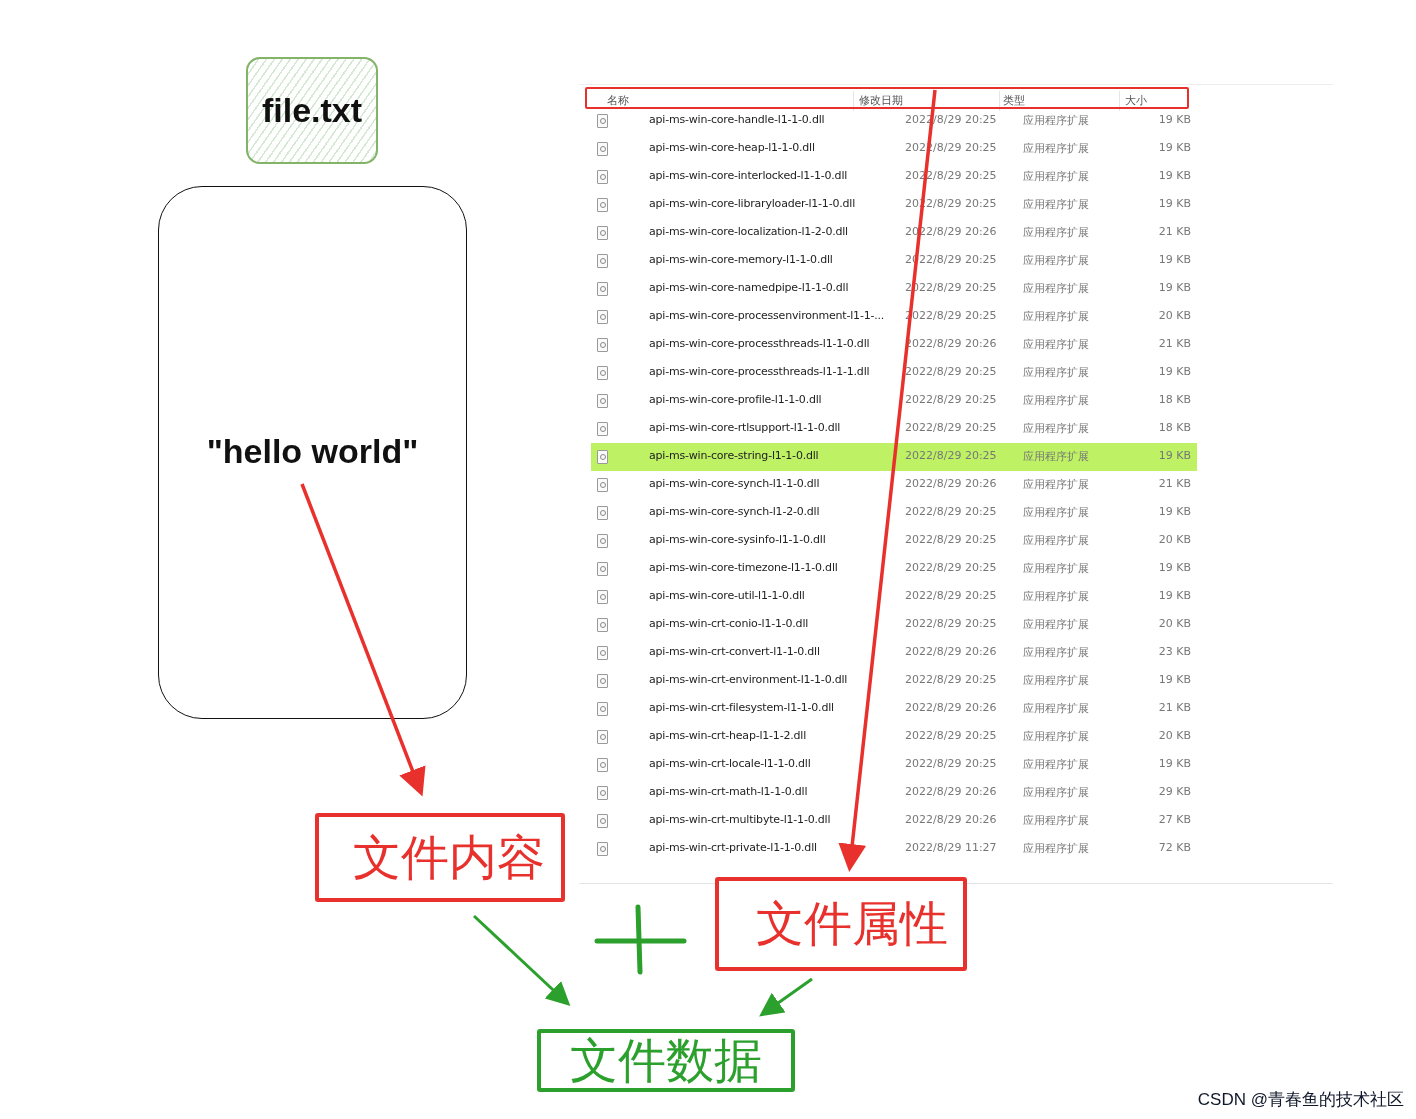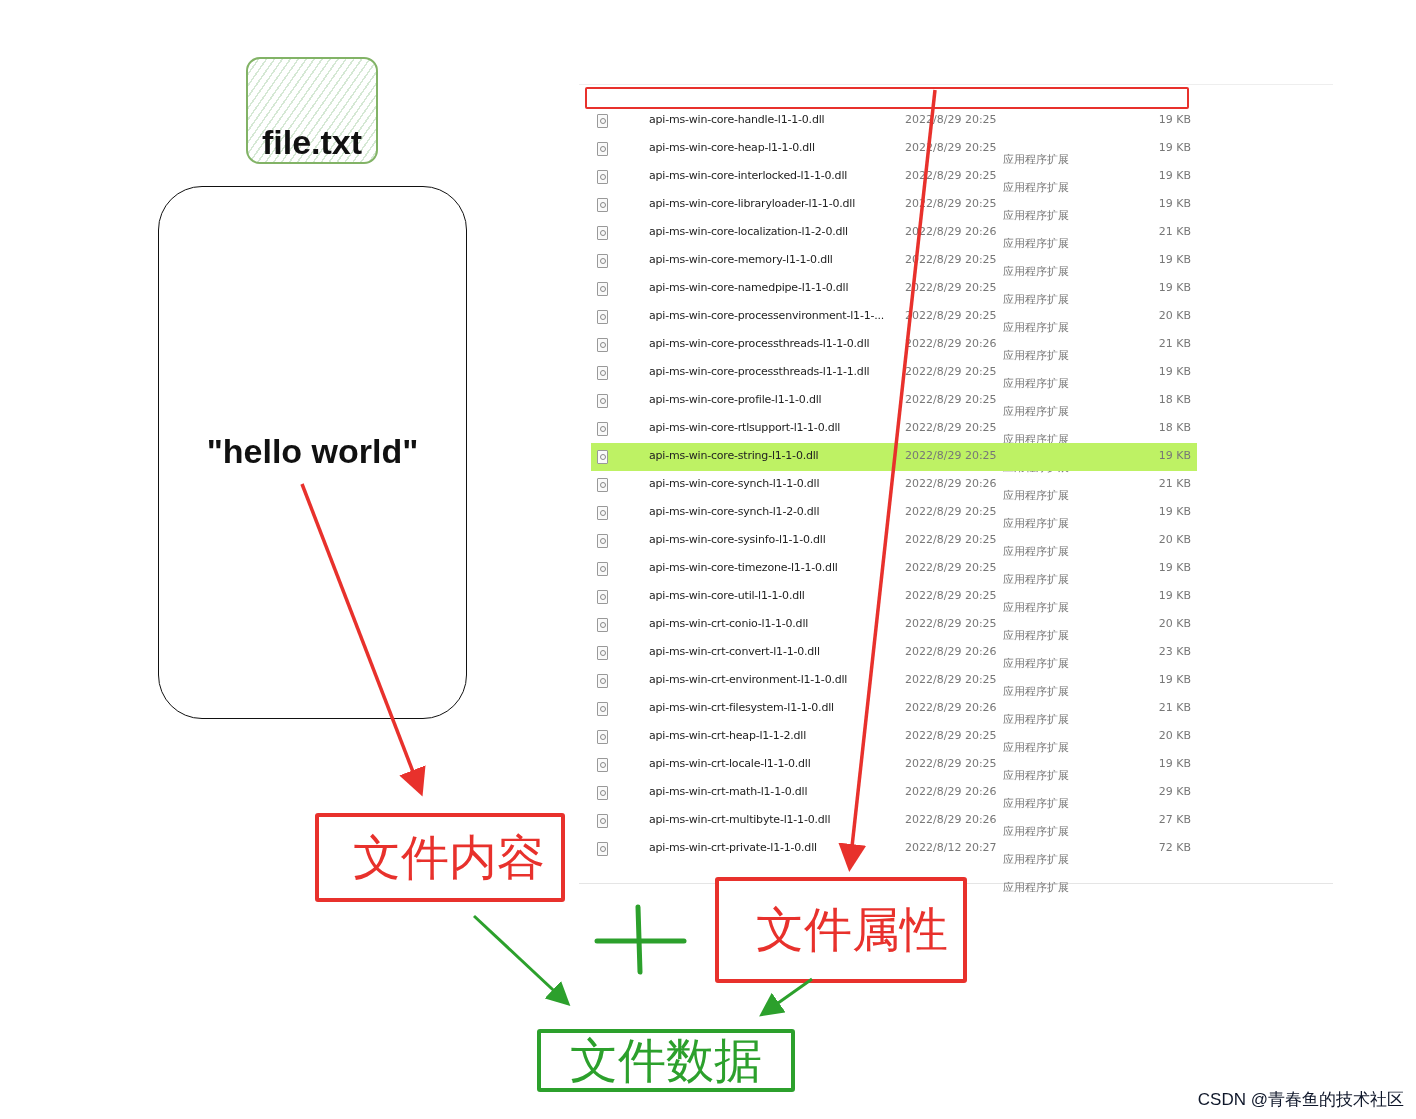--- a/index.html
+++ b/index.html
@@ -1,55 +1,64 @@
 <!DOCTYPE html>
 <html><head>
 <meta charset="utf-8">
 <style>
   html, body { margin:0; padding:0; }
   body { width:1416px; height:1119px; position:relative; background:#ffffff; overflow:hidden; font-family:"Liberation Sans", sans-serif; }
   .abs { position:absolute; }
   .file-txt-box { left:246px; top:57px; width:132px; height:107px; border:2.5px solid #82b366; border-radius:14px;
     background: repeating-linear-gradient(-55deg, #ffffff 0px, #ffffff 5px, #d5e8d4 5px, #d5e8d4 6.5px);
-    display:flex; align-items:flex-end; justify-content:center; box-sizing:border-box; }
+    display:flex; align-items:center; justify-content:center; box-sizing:border-box; }
   .file-txt-label { font-weight:bold; font-size:34px; color:#111; }
   .content-box { left:158px; top:186px; width:309px; height:533px; border:1.5px solid #111; border-radius:44px; box-sizing:border-box; background:#fff; }
   .hello { left:158px; top:432px; width:309px; text-align:center; font-weight:bold; font-size:34px; color:#111; }
   .explorer { left:579px; top:84px; width:754px; height:798px; border-top:1px solid #eee; border-bottom:1px solid #e5e5e5; background:#fff; }
   .header-row { position:absolute; left:6px; top:4px; width:602px; height:22px; font-size:11px; color:#555; font-family:"DejaVu Sans", sans-serif; }
   .header-row span { position:absolute; top:4px; }
   .header-sep { position:absolute; top:2px; width:1px; height:20px; background:#e5e5e5; }
   .header-highlight { left:585px; top:87px; width:604px; height:22px; border:2.5px solid #e8312c; border-radius:2px; box-sizing:border-box; }
   .file-list { position:absolute; left:12px; top:22px; width:606px; }
   .file-row { position:relative; height:28px; font-size:11px; color:#222; font-family:"DejaVu Sans", sans-serif; }
   .file-row.selected { background:#bef264; }
   .file-row .icon { position:absolute; left:6px; top:7px; width:9px; height:12px; border:1px solid #999; border-radius:1px; background:#fafafa; }
   .file-row .icon::after { content:""; position:absolute; left:2px; top:3px; width:4px; height:4px; border:1px solid #888; border-radius:50%; }
   .file-row .name { position:absolute; left:22px; top:6px; letter-spacing:-0.2px;margin-left:36px; }
   .file-row .date { position:absolute; left:267px; top:6px; color:#777;margin-left:47px; }
-  .file-row .type { position:absolute; left:412px; top:6px; color:#777;margin-top:39px; }
+  .file-row .type { position:absolute; left:432px; top:6px; color:#777; }
   .file-row .size { position:absolute; right:6px; top:6px; color:#777; }
   .tag-box { border:4px solid #e8312c; box-sizing:border-box; display:flex; align-items:center; justify-content:center; border-radius:3px; background:#fff; }
   .tag-red { color:#e8312c; font-size:48px; font-family:"DejaVu Sans", sans-serif; }
   .tag-green-box { border-color:#2ca02c; }
   .tag-green { color:#2ca02c; font-size:48px; font-family:"DejaVu Sans", sans-serif; }
   .watermark { right:12px; bottom:8px; font-size:17px; color:#0f172a; }
   svg.overlay { position:absolute; left:0; top:0; width:1416px; height:1119px; pointer-events:none; }
 </style>
 </head>
 <body>
 
 <div class="abs file-txt-box">
   <span class="file-txt-label">file.txt</span>
 </div>
 
 <div class="abs content-box"></div>
 <div class="abs hello">"hello world"</div>
 
 <div class="abs explorer">
+  <div class="header-row">
+    <span style="left:22px">名称</span>
+    <div class="header-sep" style="left:268px"></div>
+    <span style="left:274px">修改日期</span>
+    <div class="header-sep" style="left:414px"></div>
+    <span style="left:418px">类型</span>
+    <div class="header-sep" style="left:534px"></div>
+    <span style="left:540px">大小</span>
+  </div>
   <div class="file-list" id="file-list">
       <div class="file-row">
         <span class="icon"></span>
         <span class="name">api-ms-win-core-handle-l1-1-0.dll</span>
         <span class="date">2022/8/29 20:25</span>
         <span class="type">应用程序扩展</span>
         <span class="size">19 KB</span>
       </div>
       <div class="file-row">
         <span class="icon"></span>
@@ -222,33 +231,33 @@
       <div class="file-row">
         <span class="icon"></span>
         <span class="name">api-ms-win-crt-multibyte-l1-1-0.dll</span>
         <span class="date">2022/8/29 20:26</span>
         <span class="type">应用程序扩展</span>
         <span class="size">27 KB</span>
       </div>
       <div class="file-row">
         <span class="icon"></span>
         <span class="name">api-ms-win-crt-private-l1-1-0.dll</span>
-        <span class="date">2022/8/12 20:27</span>
+        <span class="date">2022/8/29 11:27</span>
         <span class="type">应用程序扩展</span>
         <span class="size">72 KB</span>
       </div>
     </div>
 </div>
 
 <div class="abs header-highlight"></div>
 
 <div class="abs tag-box" style="left:315px; top:813px; width:250px; height:89px;padding-left:18px;">
   <span class="tag-red">文件内容</span>
 </div>
-<div class="abs tag-box" style="left:715px; top:877px; width:252px; height:106px;padding-left:22px;">
+<div class="abs tag-box" style="left:715px; top:877px; width:252px; height:94px;padding-left:22px;">
   <span class="tag-red">文件属性</span>
 </div>
 <div class="abs tag-box tag-green-box" style="left:537px; top:1029px; width:258px; height:63px;">
   <span class="tag-green">文件数据</span>
 </div>
 
 <svg class="overlay" viewBox="0 0 1416 1119">
   <defs>
     <marker id="redhead" markerWidth="8" markerHeight="8" refX="6" refY="4" orient="auto" markerUnits="strokeWidth">
       <path d="M0,0 L8,4 L0,8 Z" fill="#e8312c"></path>

